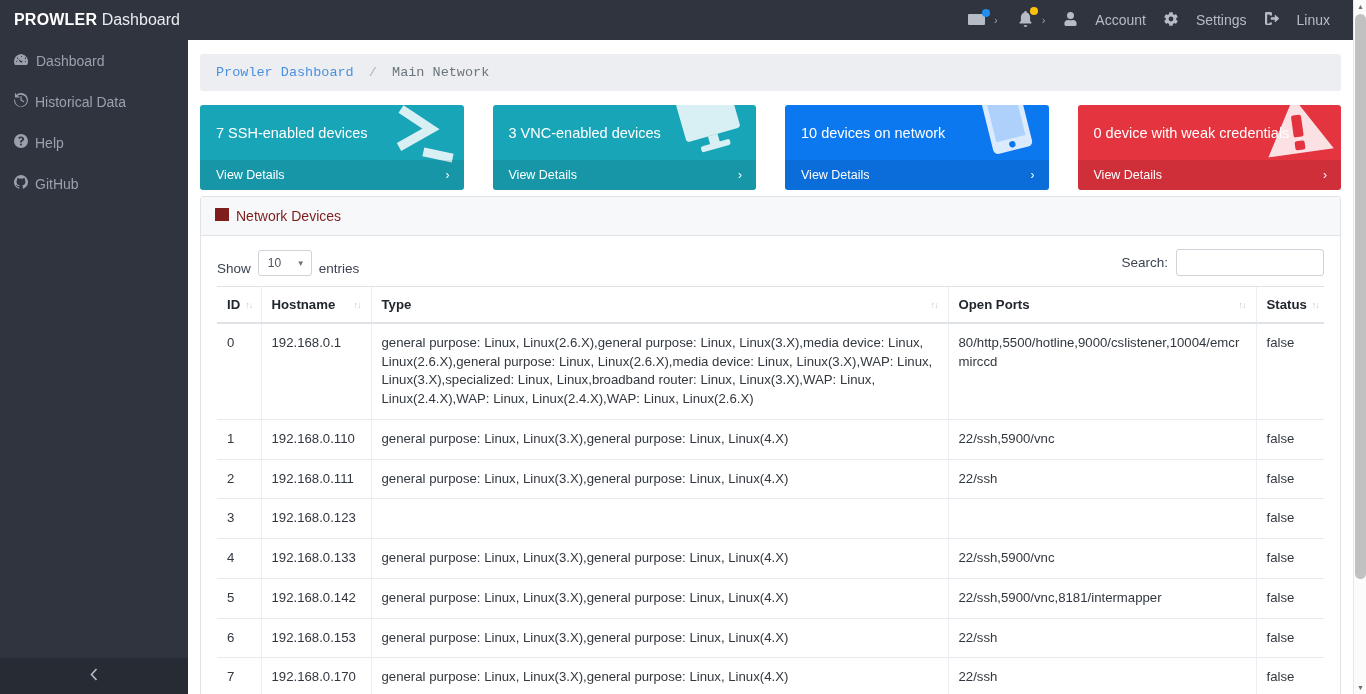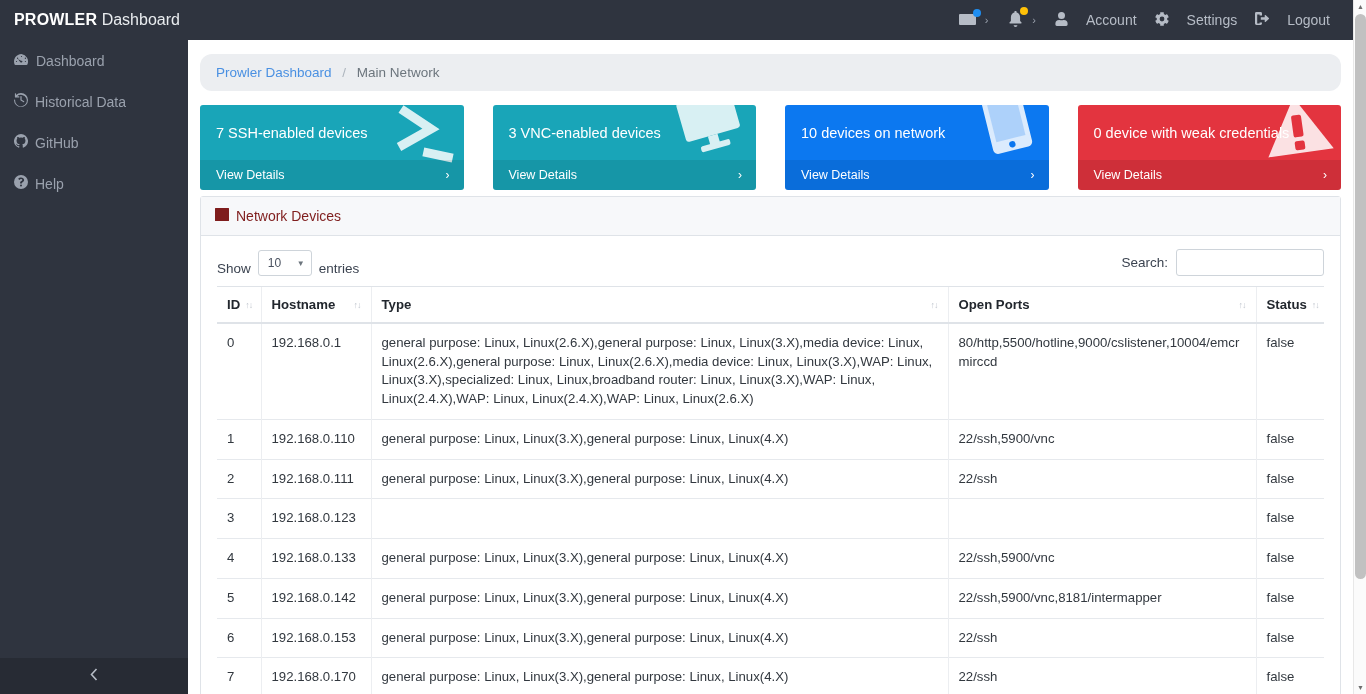--- a/index.html
+++ b/index.html
@@ -104,25 +104,26 @@
     top: 40px; left: 188px;
     width: 1165px;
     height: 654px;
     background: #fff;
     overflow: hidden;
   }
   .content-inner { padding: 14px 12px 0 12px; }
 
   .breadcrumb {
     background: #eceef1;
-    border-radius: 12px;
+    border-radius: 3px;
     padding: 11px 16px;
     font-size: 13.5px;
     color: #6c757d;
     margin-bottom: 14px;
+    font-family: Liberation Mono, monospace;
   }
   .breadcrumb a { color: #4a90e2; text-decoration: none; cursor: pointer; }
   .breadcrumb .sep { margin: 0 7px; color: #adb5bd; }
 
   
   .cards {
     display: flex;
     gap: 29px;
     margin-bottom: 6px;
     justify-content: flex-end;
@@ -348,21 +349,21 @@
         </span>
         <span>Settings</span>
       </a>
 
       <a class="nav-link">
         <span>
           <svg width="14" height="13" viewBox="0 0 14 13" fill="currentColor" aria-hidden="true">
             <path d="M5.6 0H1.4A1.4 1.4 0 0 0 0 1.4v10.2A1.4 1.4 0 0 0 1.4 13h4.2a1.4 1.4 0 0 0 1.4-1.4v-1.1H4.6v.9H2.2V2.6h2.4v.9H7V1.4A1.4 1.4 0 0 0 5.6 0zm8.2 6.1L10.5 3a.5.5 0 0 0-.8.4v1.9H5.8v2.4h3.9v1.9a.5.5 0 0 0 .8.4l3.3-3.1a.5.5 0 0 0 0-.8z"></path>
           </svg>
         </span>
-        <span>Logout</span>
+        <span>Linux</span>
       </a>
 
     </div>
   </div>
 
   <div class="sidebar">
 
     <div class="side-item">
       <span>
         <svg width="15" height="13" viewBox="0 0 15 13" fill="currentColor" aria-hidden="true">
@@ -376,34 +377,34 @@
       <span>
         <svg width="14" height="14" viewBox="0 0 14 14" fill="currentColor" aria-hidden="true">
           <path d="M7 0a7 7 0 0 0-5 2.1V.6a.6.6 0 0 0-1.1 0v3.3c0 .3.2.6.6.6h3.3a.6.6 0 0 0 0-1.2H3.1A5.8 5.8 0 1 1 1.2 7a.6.6 0 0 0-1.2 0 7 7 0 1 0 7-7zm.6 3.6a.6.6 0 0 0-1.2 0V7c0 .2.1.4.3.5l2.5 1.6a.6.6 0 1 0 .6-1L7.6 6.7z"></path>
         </svg>
       </span>
       <span>Historical Data</span>
     </div>
 
     <div class="side-item">
       <span>
+        <svg width="14" height="14" viewBox="0 0 14 14" fill="currentColor" aria-hidden="true">
+          <path d="M7 0a7 7 0 1 0 0 14A7 7 0 0 0 7 0zm0 11.4a1 1 0 1 1 0-2 1 1 0 0 1 0 2zm1.6-4.2c-.5.3-.7.5-.7.9v.2a.3.3 0 0 1-.3.3H6.4a.3.3 0 0 1-.3-.3v-.3c0-1 .5-1.6 1.3-2 .6-.3.9-.6.9-1 0-.5-.6-.9-1.3-.9-.6 0-1 .2-1.4.6a.3.3 0 0 1-.5 0l-.7-.7a.3.3 0 0 1 0-.5A3.4 3.4 0 0 1 7 2.5c1.7 0 3.1 1 3.1 2.4 0 1-.6 1.8-1.5 2.3z"></path>
+        </svg>
+      </span>
+      <span>Help</span>
+    </div>
+
+    <div class="side-item">
+      <span>
         <svg width="14" height="14" viewBox="0 0 16 16" fill="currentColor" aria-hidden="true">
           <path d="M8 0a8 8 0 0 0-2.5 15.6c.4 0 .5-.2.5-.4v-1.4c-2.2.5-2.7-1-2.7-1-.4-1-.9-1.2-.9-1.2-.7-.5 0-.5 0-.5.8.1 1.2.8 1.2.8.7 1.2 1.9.9 2.4.7 0-.5.3-.9.5-1.1-1.8-.2-3.6-.9-3.6-3.9 0-.9.3-1.6.8-2.1 0-.2-.3-1 .1-2.1 0 0 .7-.2 2.2.8a7.5 7.5 0 0 1 4 0c1.5-1 2.2-.8 2.2-.8.4 1.1.1 1.9.1 2.1.5.5.8 1.2.8 2.1 0 3-1.8 3.7-3.6 3.9.3.2.5.7.5 1.5v2.2c0 .2.1.4.5.4A8 8 0 0 0 8 0z"></path>
         </svg>
       </span>
       <span>GitHub</span>
-    </div>
-
-    <div class="side-item">
-      <span>
-        <svg width="14" height="14" viewBox="0 0 14 14" fill="currentColor" aria-hidden="true">
-          <path d="M7 0a7 7 0 1 0 0 14A7 7 0 0 0 7 0zm0 11.4a1 1 0 1 1 0-2 1 1 0 0 1 0 2zm1.6-4.2c-.5.3-.7.5-.7.9v.2a.3.3 0 0 1-.3.3H6.4a.3.3 0 0 1-.3-.3v-.3c0-1 .5-1.6 1.3-2 .6-.3.9-.6.9-1 0-.5-.6-.9-1.3-.9-.6 0-1 .2-1.4.6a.3.3 0 0 1-.5 0l-.7-.7a.3.3 0 0 1 0-.5A3.4 3.4 0 0 1 7 2.5c1.7 0 3.1 1 3.1 2.4 0 1-.6 1.8-1.5 2.3z"></path>
-        </svg>
-      </span>
-      <span>Help</span>
     </div>
 
     <div class="side-collapse">
       <span>
         <svg width="8" height="13" viewBox="0 0 8 13" fill="none" stroke="currentColor" stroke-width="1.6" aria-hidden="true">
           <path d="M6.5 1 1.5 6.5 6.5 12"></path>
         </svg>
       </span>
     </div>
   </div>

